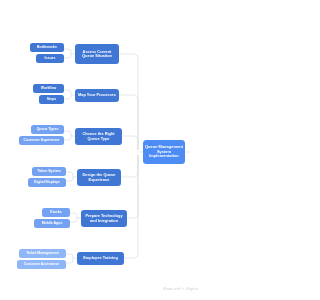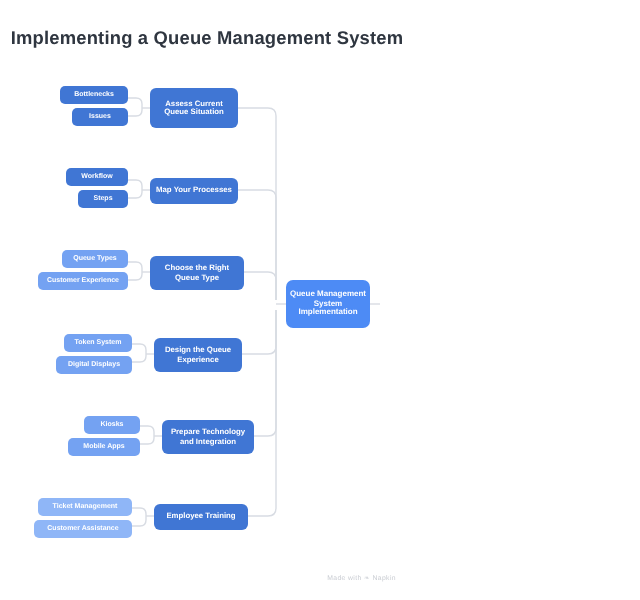--- a/index.html
+++ b/index.html
@@ -62,21 +62,20 @@
     letter-spacing:.2px;
     white-space:nowrap;
   }
   .footer .heart{color:#d5d8dd;}
 </style>
 </head>
 <body>
 
 <div id="diagram">
 
-  <div class="title">Implementing a Queue Management System</div>
 
   <svg class="links" viewBox="0 0 207 300">
     <g fill="none" stroke="#d8dce3" stroke-width="0.7">
 
       <path d="M64,49 H68 Q71,49 71,52 V55 Q71,58 68,58 H64"></path>
       <path d="M71,54 H75"></path>
 
       <path d="M64,90 H68 Q71,90 71,93 V96 Q71,99 68,99 H64"></path>
       <path d="M71,95 H75"></path>
 

